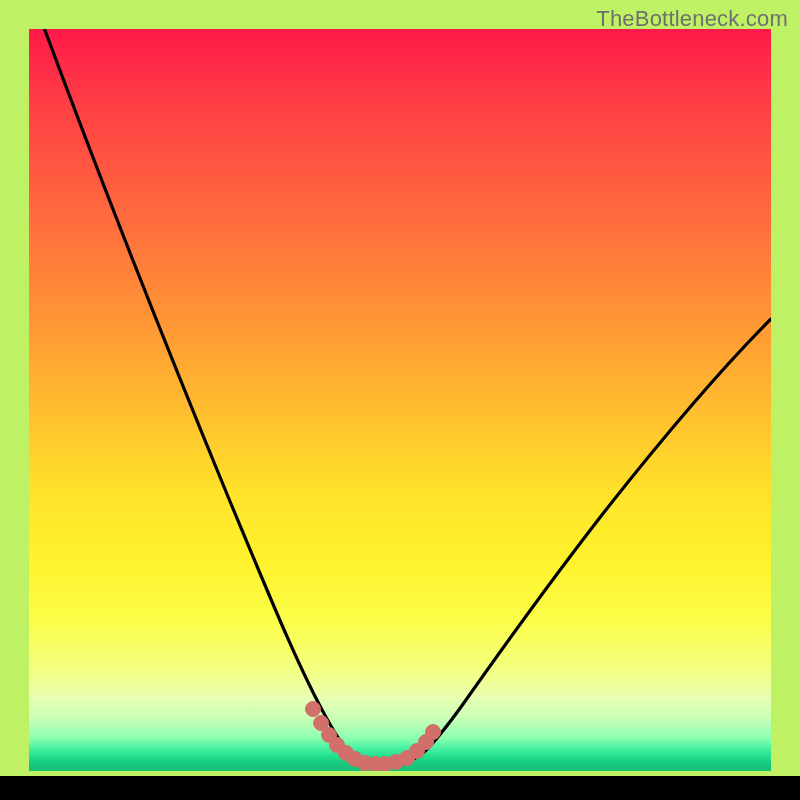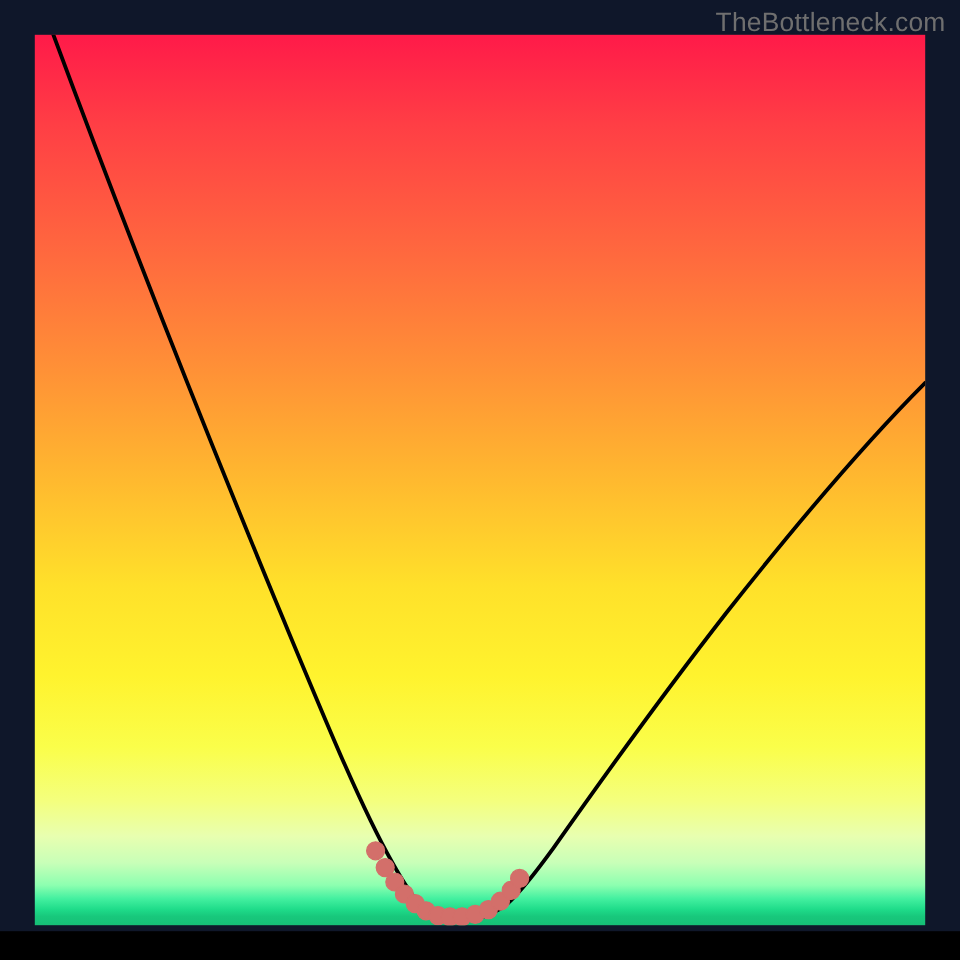--- a/index.html
+++ b/index.html
@@ -9,21 +9,21 @@
     height: 800px;
     background: #000;
     overflow: hidden;
     font-family: Arial, Helvetica, sans-serif;
   }
   .stage {
     position: absolute;
     left: 0; top: 0;
     width: 800px;
     height: 776px;
-    background: #0f172a;
+    background: #bef264;
   }
   .plot-area {
     position: absolute;
     left: 29px;
     top: 29px;
     width: 742px;
     height: 742px;
     
     background: linear-gradient(
       to bottom,

